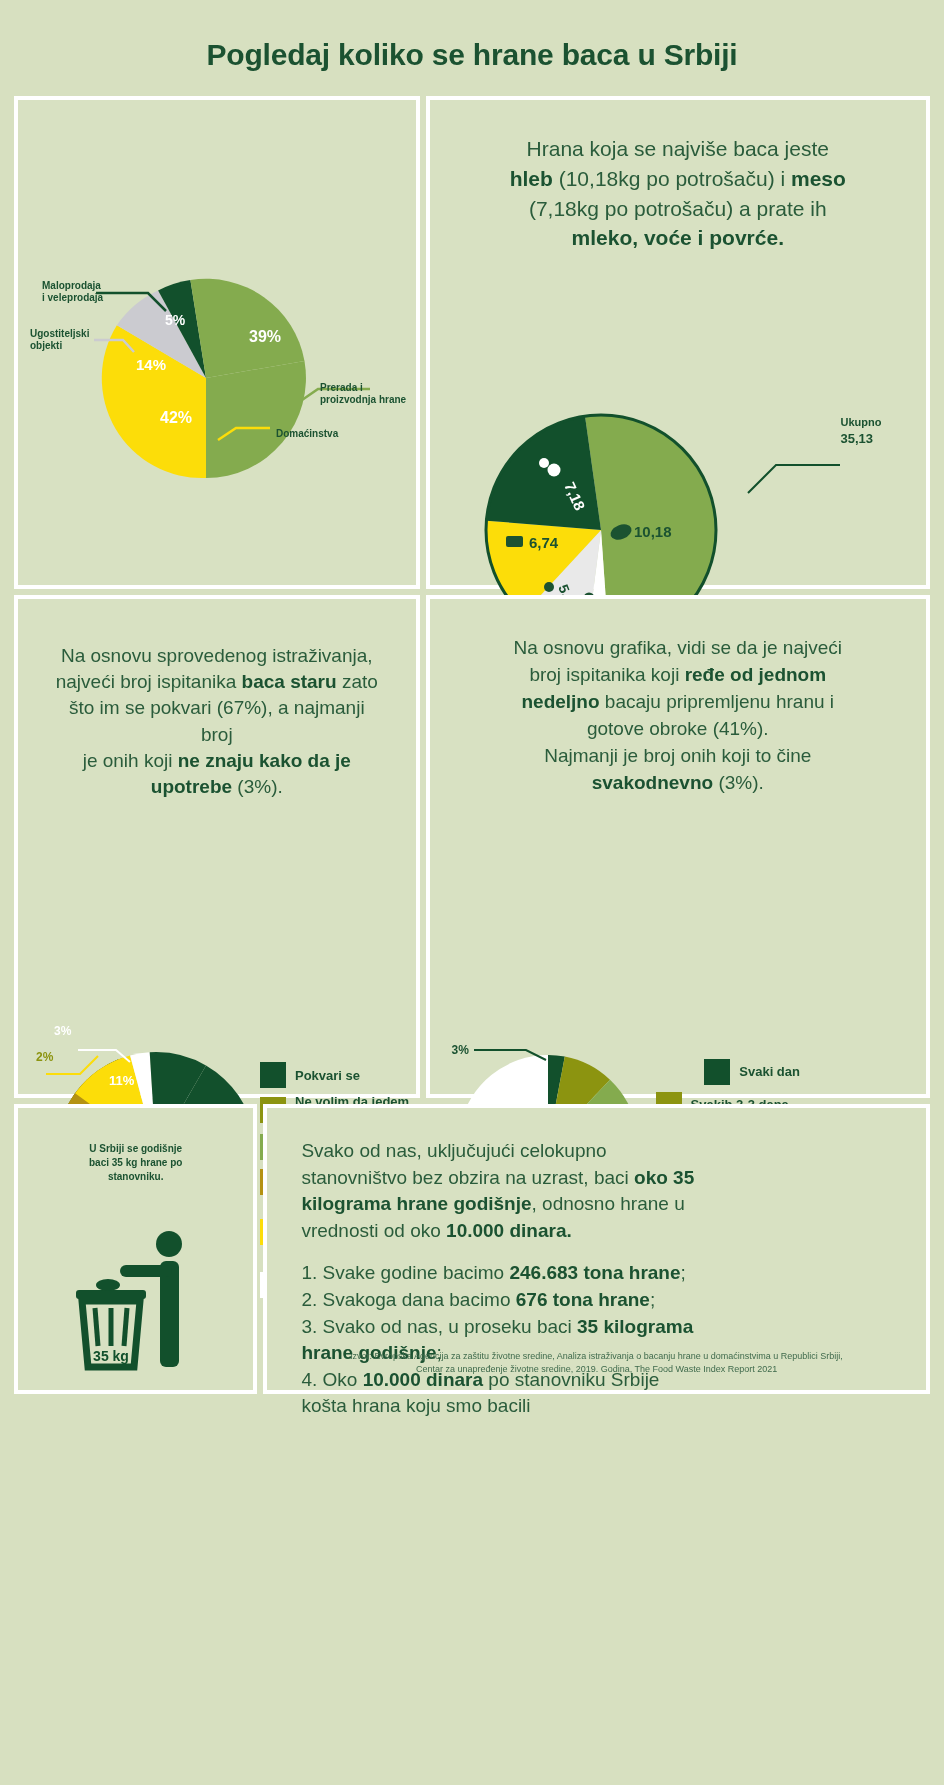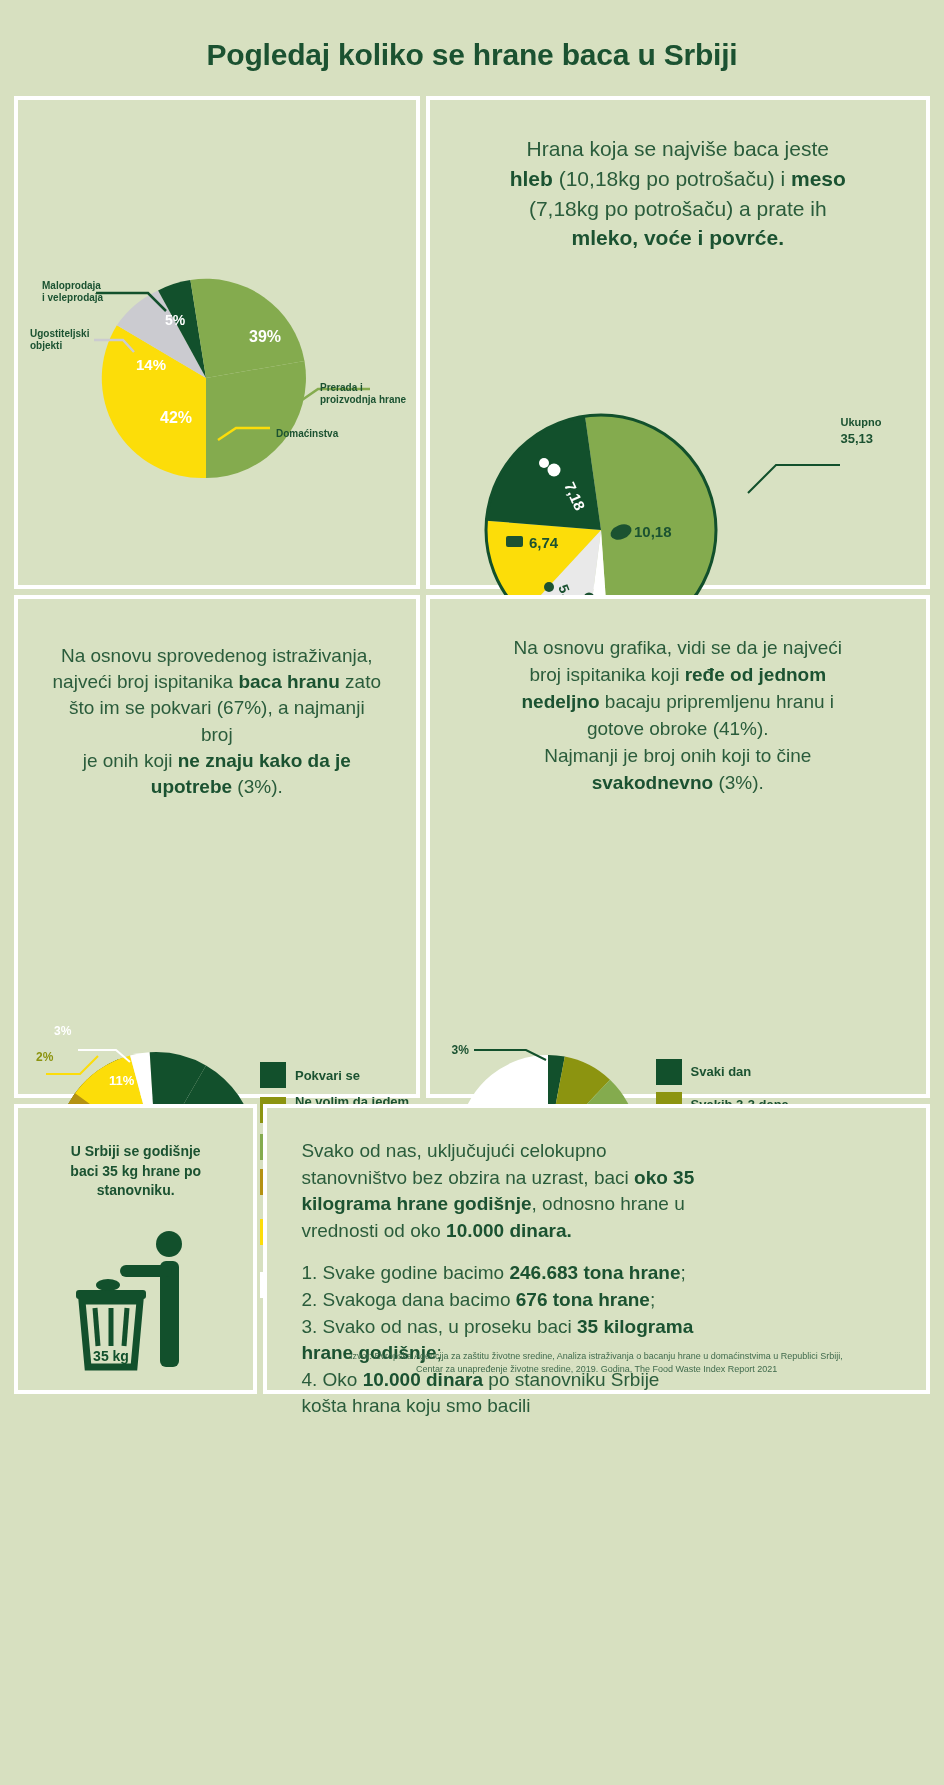--- a/index.html
+++ b/index.html
@@ -82,21 +82,21 @@
     font-size: 13px;
     font-weight: bold;
     line-height: 1.2;
     white-space: pre-line;
   }
 
   
   .foot-left-text {
     color: #1b5231;
     text-align: center;
-    font-size: 14px;
+    font-size: 10px;
     font-weight: bold;
     line-height: 1.4;
     padding: 34px 22px 0 22px;
   }
   .bin-art { position: absolute; left: 50px; top: 120px; }
 
   .foot-right {
     color: #2a5c3b;
     font-size: 19px;
     line-height: 1.40;
@@ -209,21 +209,21 @@
 (po potrošaču, u kg/l)</div>
       </div>
     </div>
   </div>
 
   <div class="row">
 
     <div class="panel p-bl">
       <div class="lede" style="padding-top:44px;">
         <span style="white-space: pre-line;">Na osnovu sprovedenog istraživanja,
-najveći broj ispitanika </span><b>baca hranu</b><span style="white-space: pre-line;"> zato
+najveći broj ispitanika </span><b>baca staru</b><span style="white-space: pre-line;"> zato
 što im se pokvari (67%), a najmanji broj
 je onih koji </span><b style="white-space: pre-line;">ne znaju kako da je
 upotrebe</b><span> (3%).</span>
       </div>
 
       <div class="chart-wrap">
         <svg class="pie" style="left:38px; top:252px;" width="200" height="200" viewBox="0 0 200 200">
           <g transform="translate(100,100)">
 
             <path d="M0,0 L50,-86.6 A100,100 0 1 1 -38.3,-92.4 Z" fill="#12502c"></path>
@@ -323,21 +323,21 @@
           <text class="slice-val" x="19" y="87" fill="#1b5231" font-size="16">26%</text>
         </svg>
 
         <svg class="pie" style="left:0px; top:245px;" width="200" height="80" viewBox="0 0 200 80">
           <polyline points="44,8 96,8 116,18" fill="none" stroke="#12502c" stroke-width="2"></polyline>
         </svg>
 
         <div class="lbl" style="left:22px; top:246px; color:#1b5231; font-size:12px;">3%</div>
 
         <div class="legend" style="left:226px; top:262px;">
-          <div class="leg-row" style="margin-bottom:7px;">
+          <div class="leg-row" style="margin-bottom:7px;justify-content:center;">
             <span class="leg-sw" style="background:#12502c"></span>
             <span class="leg-tx">Svaki dan</span>
           </div>
           <div class="leg-row" style="margin-bottom:5px;">
             <span class="leg-sw" style="background:#8c9410"></span>
             <span class="leg-tx">Svakih 2-3 dana</span>
           </div>
           <div class="leg-row" style="margin-bottom:5px;">
             <span class="leg-sw" style="background:#84ab4e"></span>
             <span class="leg-tx">Svakih 4-6 dana</span>

